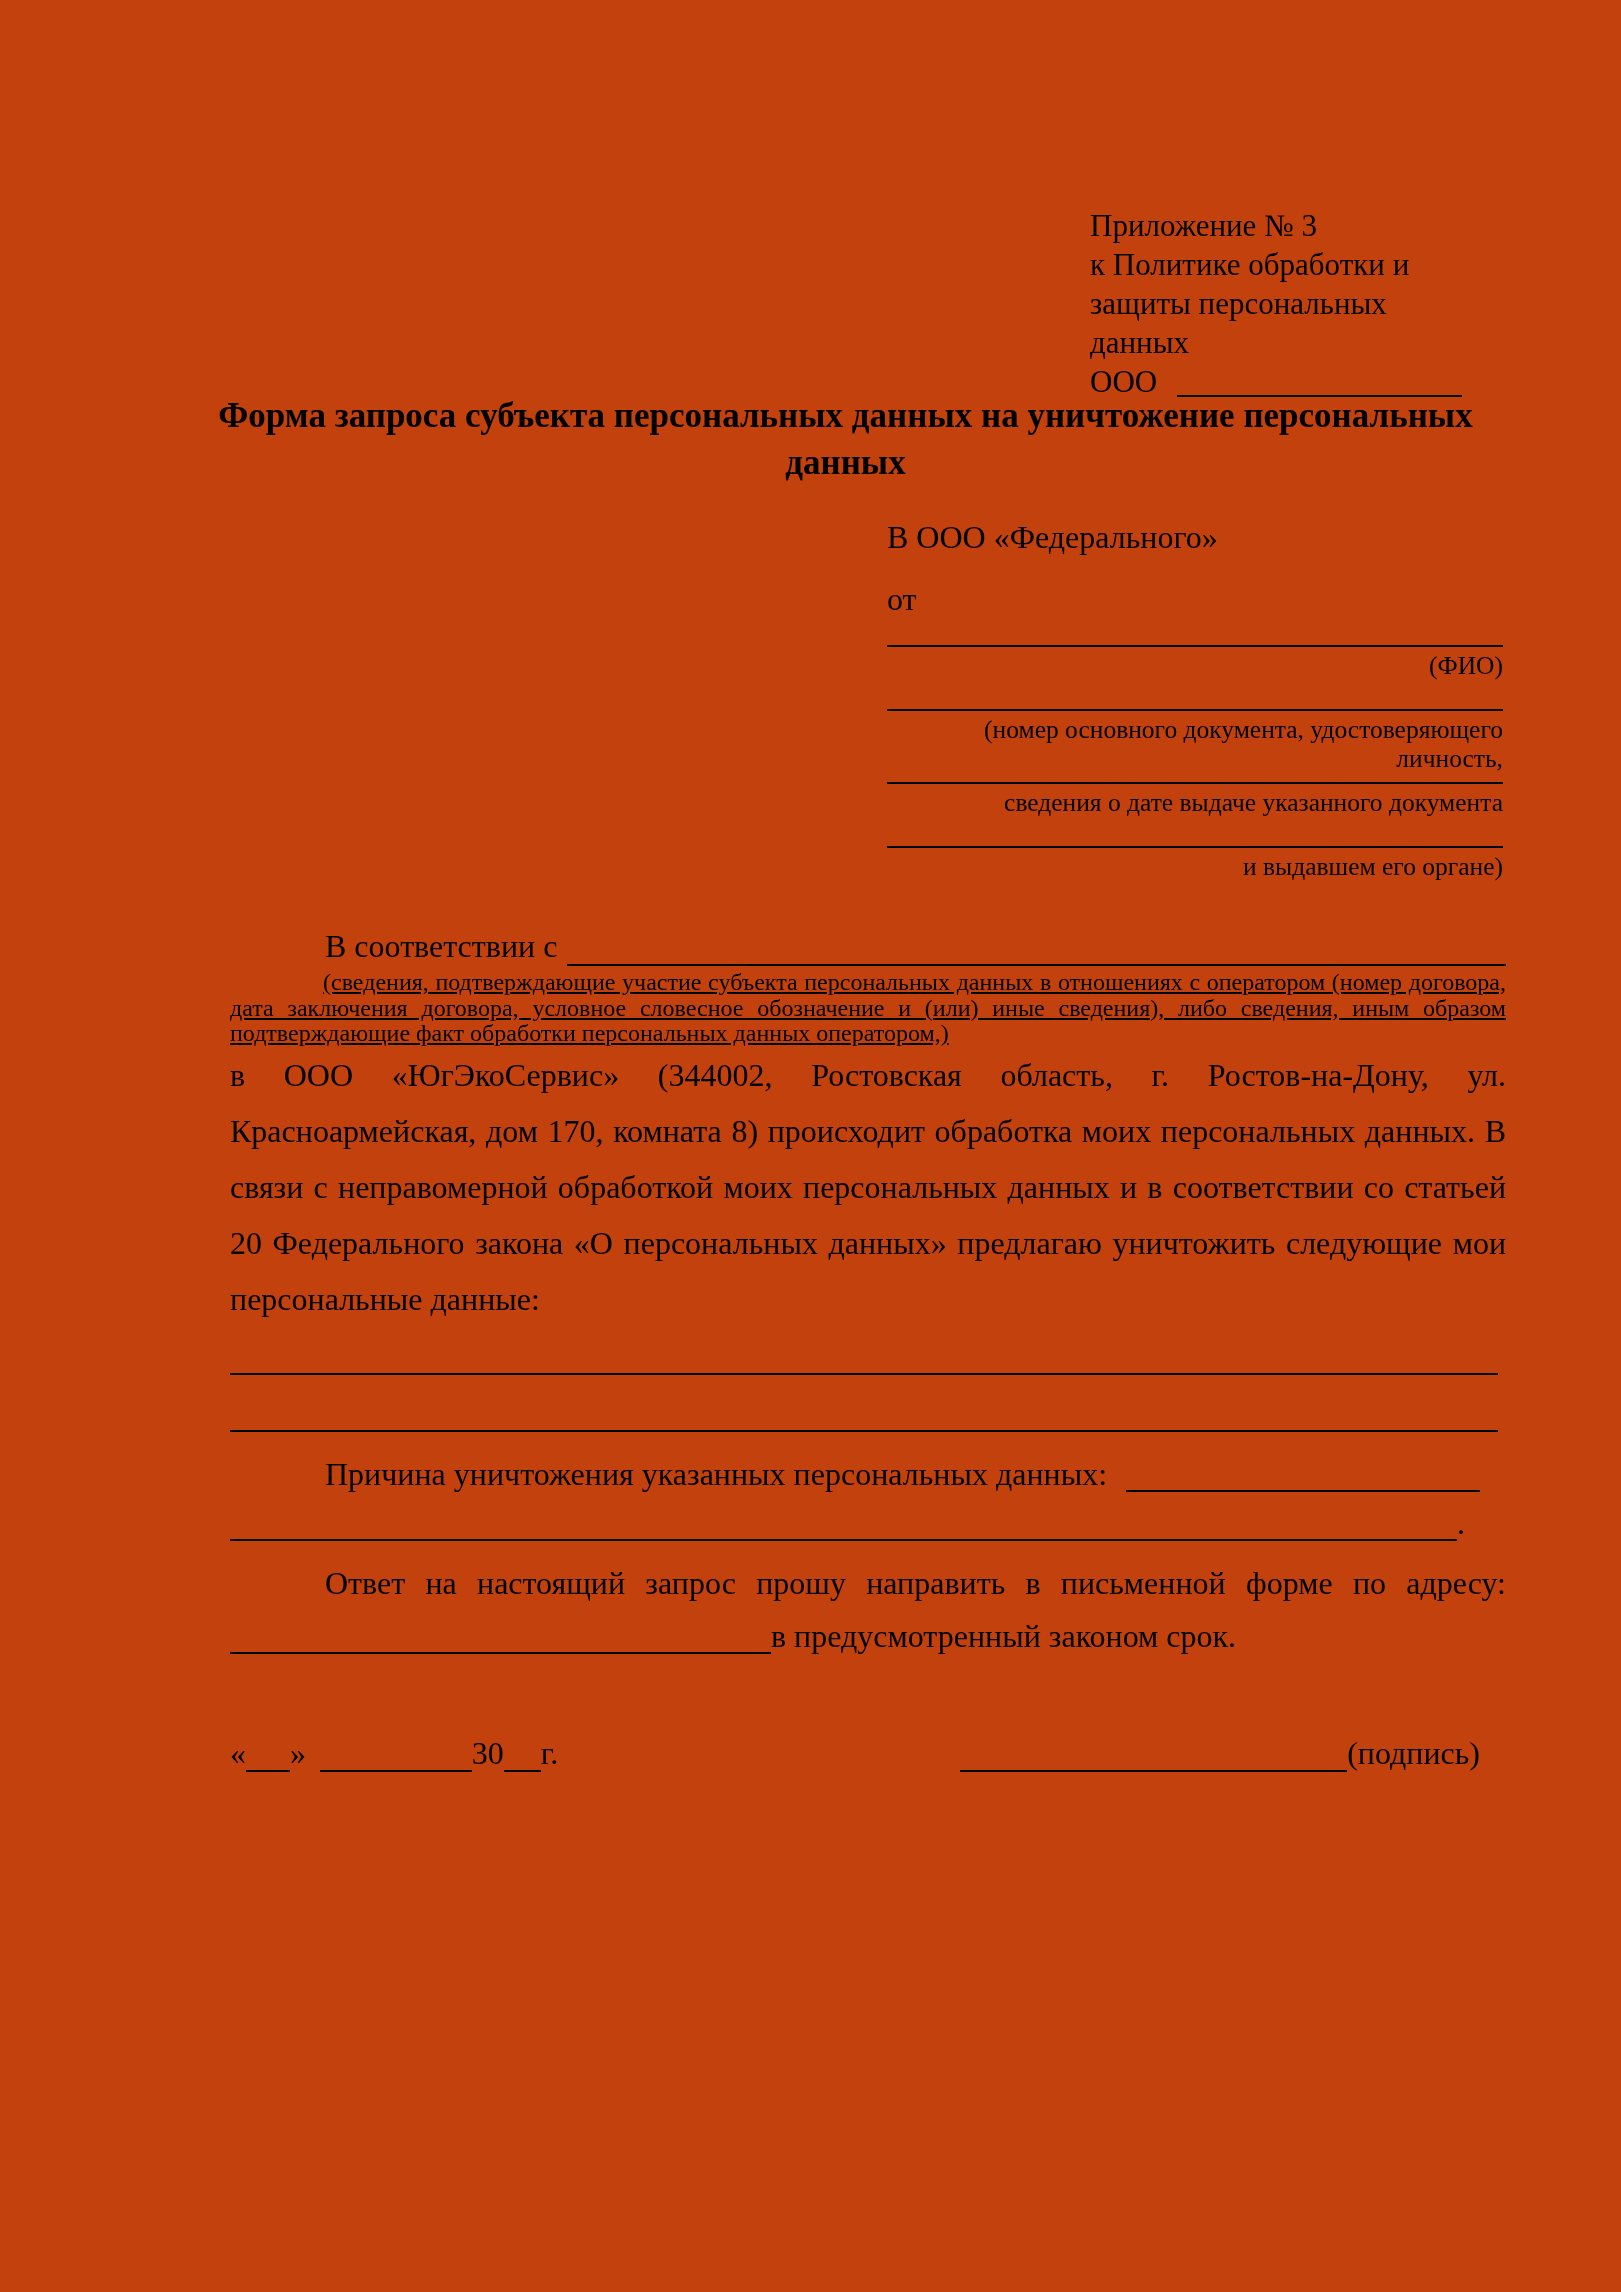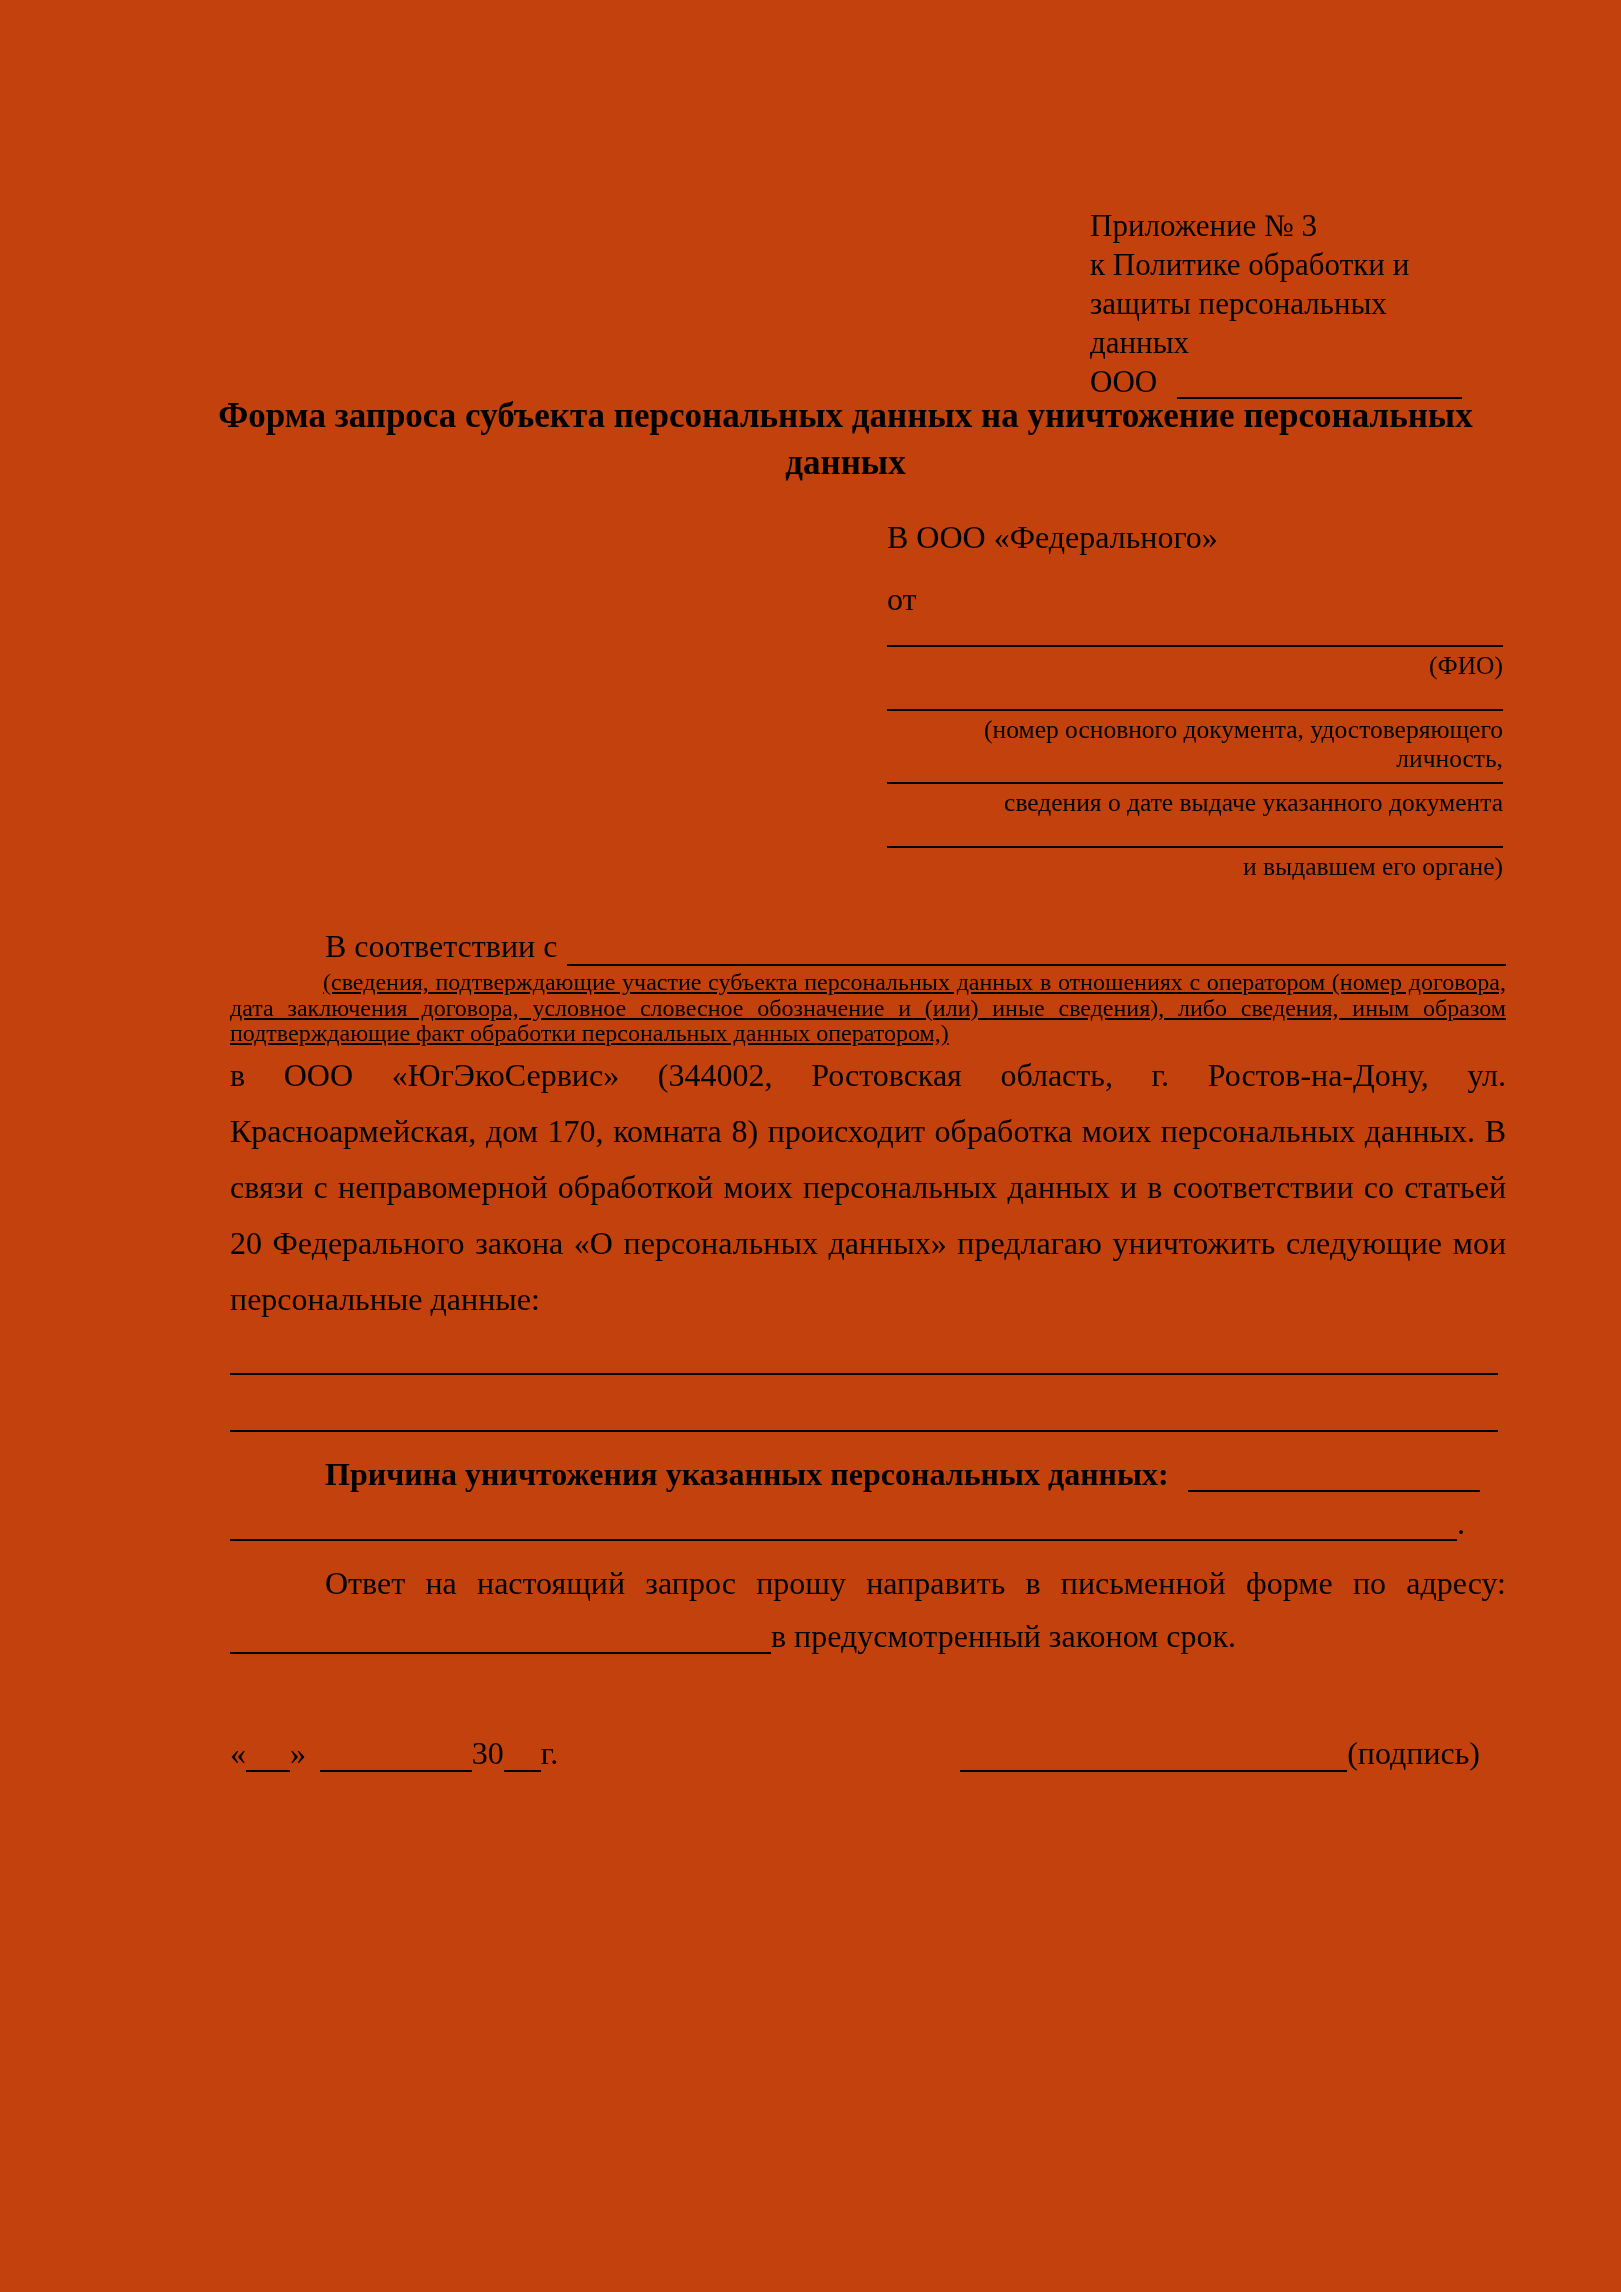--- a/index.html
+++ b/index.html
@@ -16,21 +16,21 @@
     font-family: "Liberation Serif", "DejaVu Serif", serif;
     overflow: hidden;
   }
   .abs { position: absolute; }
 
   
   .appendix {
     left: 1090px; top: 206px; width: 372px;
     font-size: 31px; line-height: 39px;
   }
-  .appendix-row { display: flex; align-items: center; gap: 20px; }
+  .appendix-row { display: flex; align-items: flex-start; gap: 20px; }
   .ooo-fill { flex: 1; border-bottom: 2.9px solid #000; height: 33px; }
 
   
   .form-title {
     left: 201px; top: 392px; width: 1289px;
     font-size: 35px; line-height: 47px;
     font-weight: bold; text-align: center;
   }
 
   
@@ -75,21 +75,21 @@
   .rule { height: 0; border-bottom: 2.9px solid #000; }
   .rule-1 { left: 230px; top: 1373px; width: 1268px; }
   .rule-2 { left: 230px; top: 1430px; width: 1268px; }
 
   
   .reason {
     left: 230px; top: 1455px; width: 1250px;
     font-size: 32px; line-height: 35px;
     display: flex; align-items: flex-end;
   }
-  .reason-label { white-space: nowrap; margin-left: 95px; margin-right: 19px; font-weight: bold; }
+  .reason-label { white-space: nowrap; margin-left: 95px; margin-right: 19px; }
 
   
   .dot-line {
     left: 230px; top: 1506px; width: 1235px;
     font-size: 32px; line-height: 35px;
     display: flex; align-items: flex-end;
   }
   .dot-line .flex-fill { height: 32px; }
 
   

